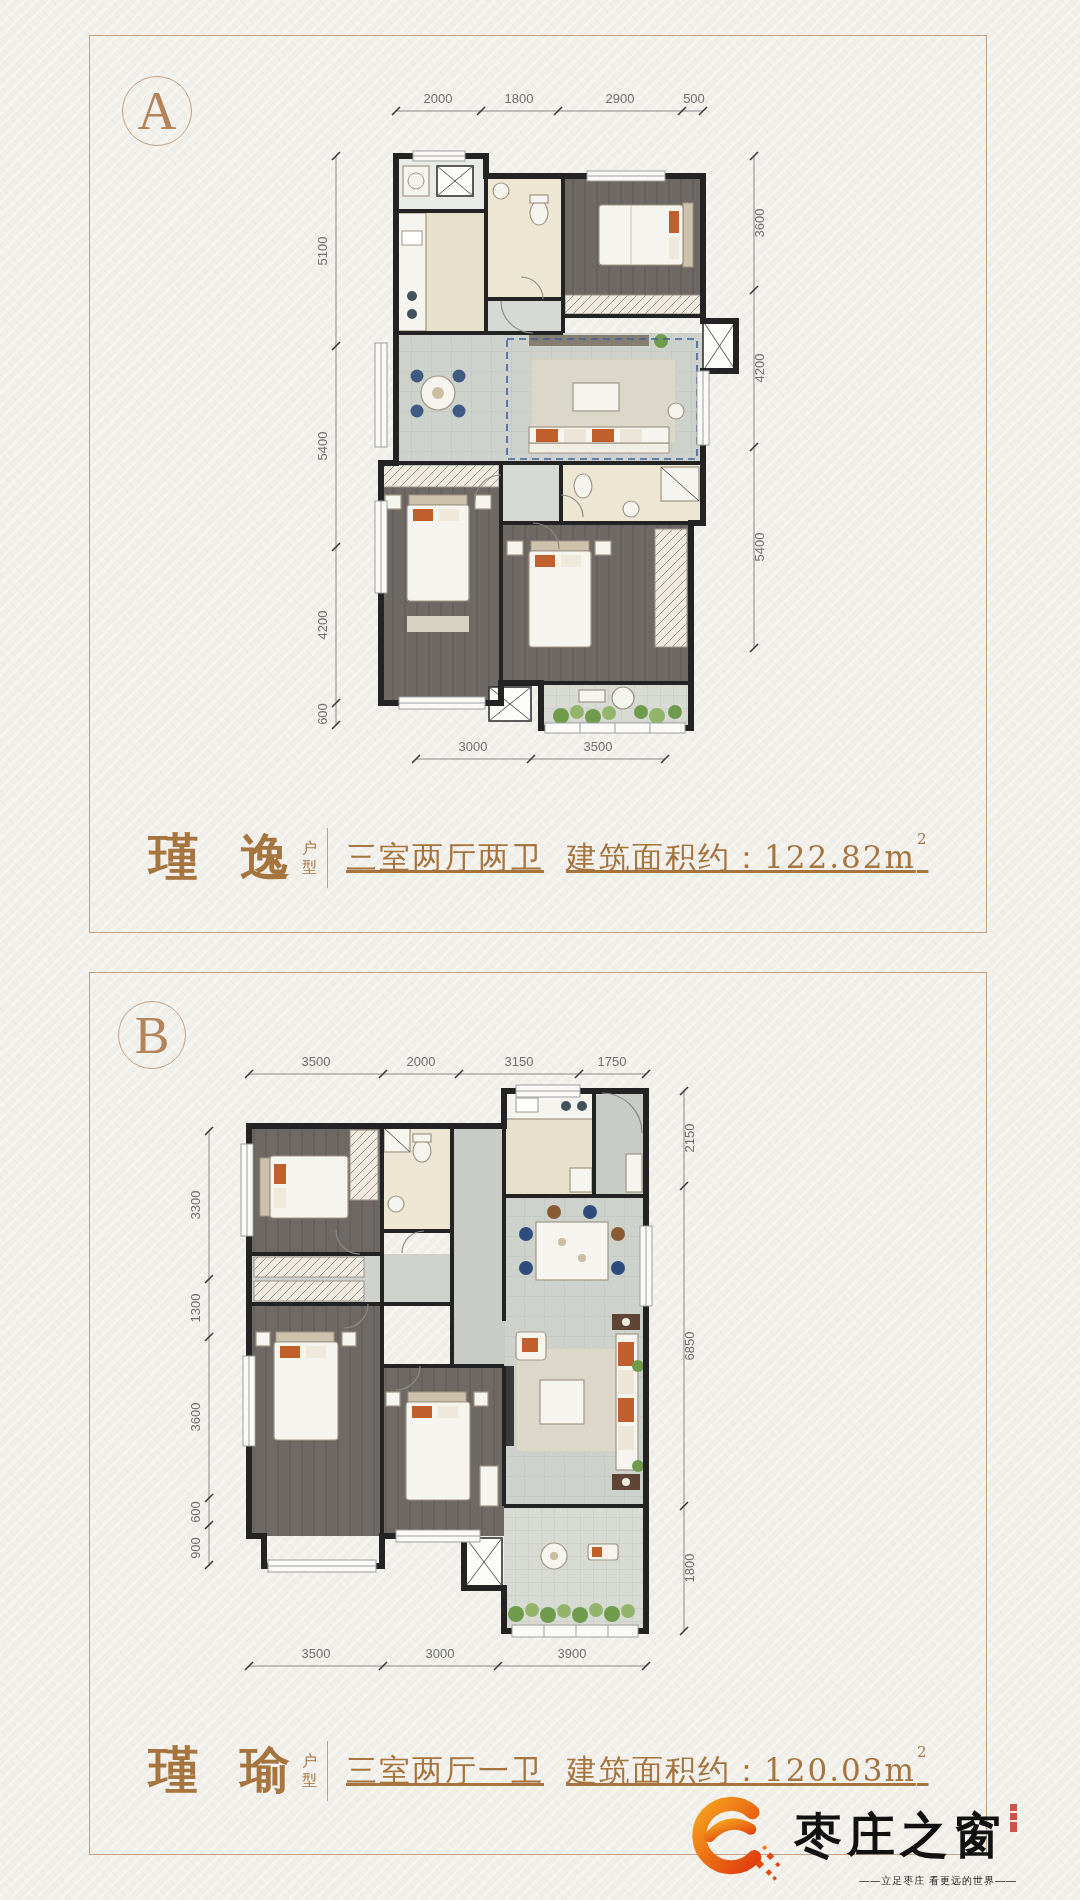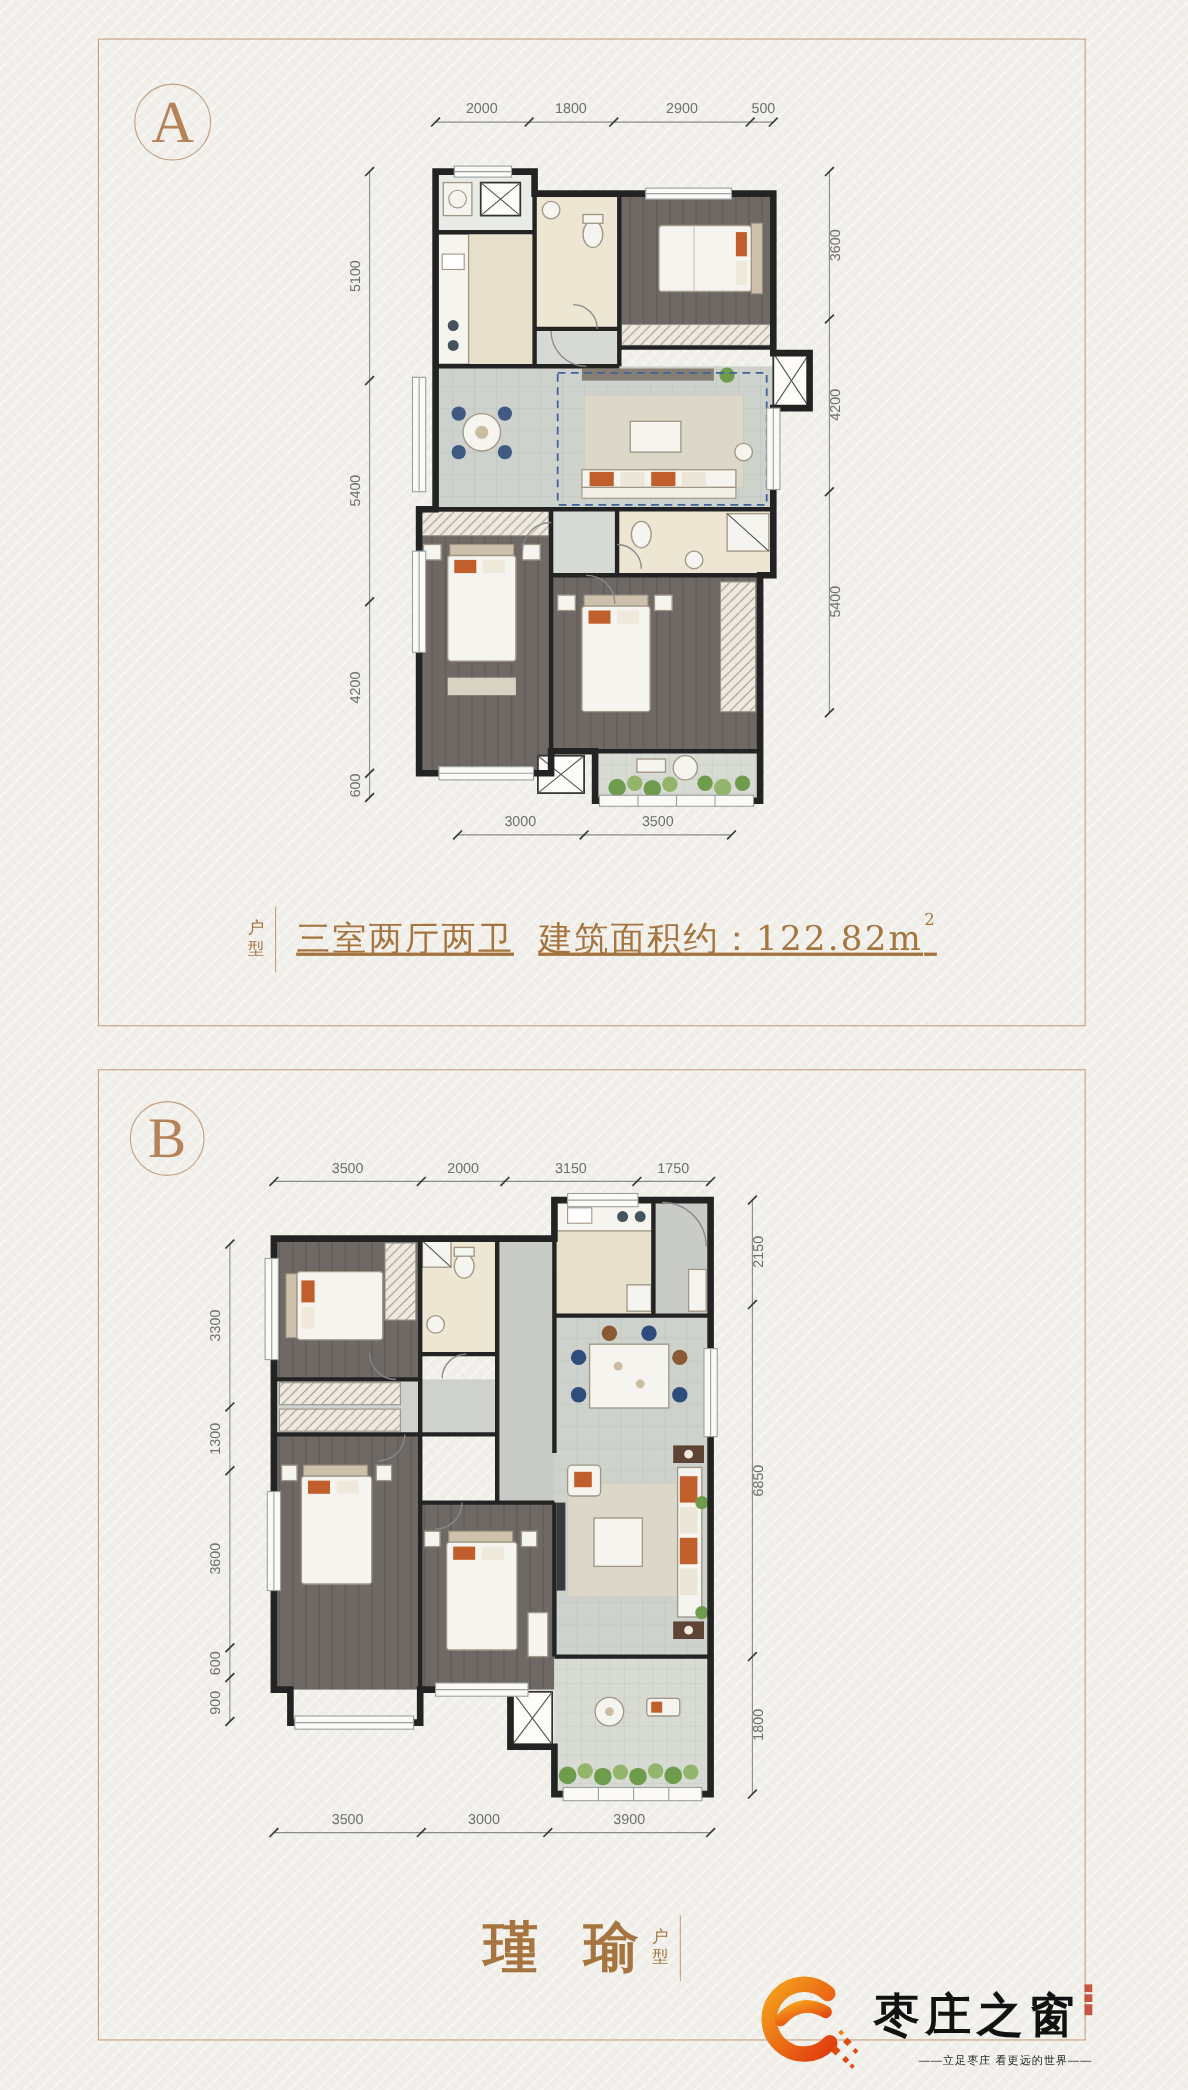--- a/index.html
+++ b/index.html
@@ -38,21 +38,21 @@
   .dark{fill:#44525c;}
   .win{fill:#fbfaf7;stroke:#9aa0a0;stroke-width:1;}
   .winline{stroke:#9aa0a0;stroke-width:1;fill:none;}
   .xbox{fill:#fdfcf9;stroke:#333;stroke-width:1.6;}
   .xline{stroke:#555;stroke-width:1;}
   .plant{fill:#6f9c4c;}
   .plant2{fill:#93b56b;}
   .dash{fill:none;stroke:#41619b;stroke-width:1.6;stroke-dasharray:7 5;}
   .logo{position:absolute;left:676px;top:1788px;width:344px;height:108px;display:flex;align-items:flex-start;}
   .logo-right{margin-left:6px;padding-top:16px;}
-  .logo-brand{font-family:Liberation Sans, sans-serif;font-weight:bold;font-size:42px;color:#111;letter-spacing:5px;white-space:nowrap;}
+  .logo-brand{font-family:Liberation Sans, sans-serif;font-weight:bold;font-size:48px;color:#111;letter-spacing:5px;white-space:nowrap;}
   .logo-tagline{font-size:10px;color:#222;letter-spacing:1px;margin-top:6px;text-align:right;white-space:nowrap;}
   .seal{display:inline-flex;flex-direction:column;gap:2px;margin-left:4px;vertical-align:top;}
   .seal i{display:block;width:7px;height:7px;background:#c23a2a;opacity:.85;}
   .seal i:last-child{height:10px;}
 </style>
 </head>
 <body>
 
 <div class="page">
 
@@ -238,20 +238,21 @@
         <line x1="185" y1="688" x2="434" y2="688" class="dimline"></line>
         <line x1="181" y1="692" x2="189" y2="684" class="tick"></line>
           <line x1="296" y1="692" x2="304" y2="684" class="tick"></line>
           <line x1="430" y1="692" x2="438" y2="684" class="tick"></line>
         <text class="dim" x="242" y="680" text-anchor="middle">3000</text>
         <text class="dim" x="367" y="680" text-anchor="middle">3500</text>
       </g>
     </svg>
 
     <div class="caption">
+      <span class="plan-name">瑾 逸</span>
       <span class="type-stack">
         <span>户</span>
         <span>型</span>
       </span>
       <span class="vrule"></span>
       <span class="desc"><span>三室两厅两卫</span><span class="gap"></span><span>建筑面积约：</span><span>122.82m</span><sup>2</sup></span>
     </div>
   </section>
 
   <section class="panel" id="panelB">
@@ -447,20 +448,21 @@
       </g>
     </svg>
 
     <div class="caption">
       <span class="plan-name">瑾 瑜</span>
       <span class="type-stack">
         <span>户</span>
         <span>型</span>
       </span>
       <span class="vrule"></span>
+      <span class="desc"><span>三室两厅一卫</span><span class="gap"></span><span>建筑面积约：</span><span>120.03m</span><sup>2</sup></span>
     </div>
   </section>
 
   <div class="logo">
     <svg width="112" height="112" viewBox="0 0 120 120">
       <defs>
         <linearGradient id="eg" x1="0" y1="0" x2="1" y2="1">
           <stop offset="0" stop-color="#f6a21c"></stop>
             <stop offset="1" stop-color="#e03c0e"></stop>
         </linearGradient>

